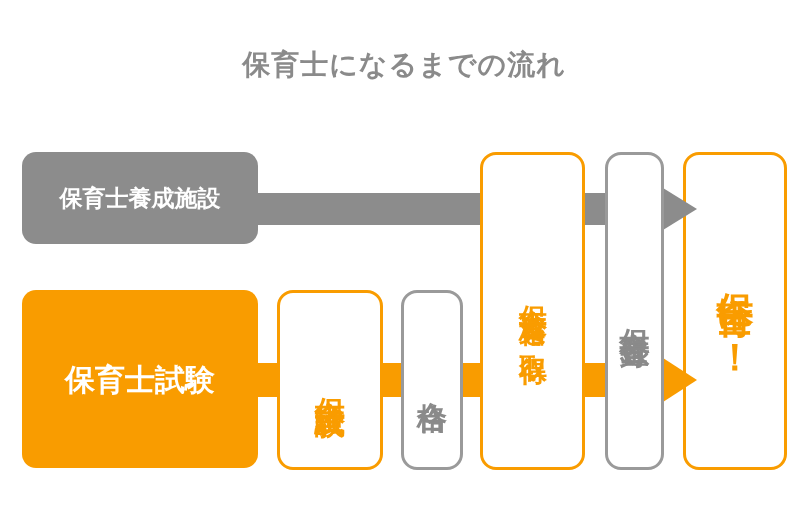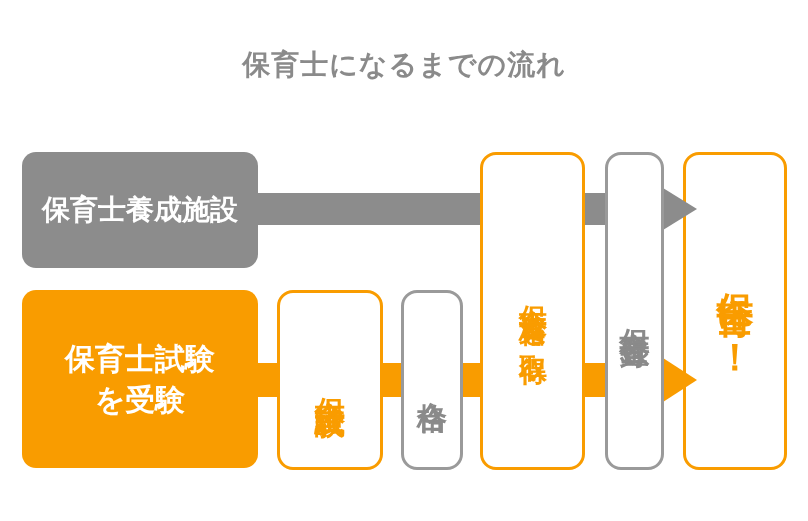--- a/index.html
+++ b/index.html
@@ -19,21 +19,21 @@
   }
   
   .solid-box {
     position: absolute; left: 22px; width: 236px;
     border-radius: 14px;
     display: flex; flex-direction: column;
     align-items: center; justify-content: center;
     color: #ffffff; font-weight: bold; text-align: center;
     z-index: 3;
   }
-  .solid-box.gray { top: 152px; height: 116px; background: #8c8c8c; font-size: 28px; line-height: 38px; }
+  .solid-box.gray { top: 152px; height: 92px; background: #8c8c8c; font-size: 23px; line-height: 38px; }
   .solid-box.orange { top: 290px; height: 178px; background: #f99c00; font-size: 30px; line-height: 41px; }
 
   
   .bar { position: absolute; z-index: 2; }
   .bar.gray   { left: 258px; top: 193px; width: 405px; height: 32px; background: #8c8c8c; }
   .bar.orange { left: 258px; top: 363px; width: 405px; height: 34px; background: #f99c00; }
   .head { position: absolute; z-index: 2; width: 0; height: 0; }
   .head.gray {
     left: 663px; top: 188px;
     border-left: 34px solid #8c8c8c;
@@ -77,21 +77,20 @@
 
 <div class="canvas">
 
   <div class="title">保育士になるまでの流れ</div>
 
   <div class="solid-box gray">
     <span>保育士養成施設</span>
   </div>
   <div class="solid-box orange">
     <span>保育士試験</span>
-    <span>を受験</span>
   </div>
 
   <div class="bar gray"></div>
   <div class="head gray"></div>
   <div class="bar orange"></div>
   <div class="head orange"></div>
 
   <div class="vbox orange step-exam">
     <span class="vtext">保育士試験</span>
   </div>

